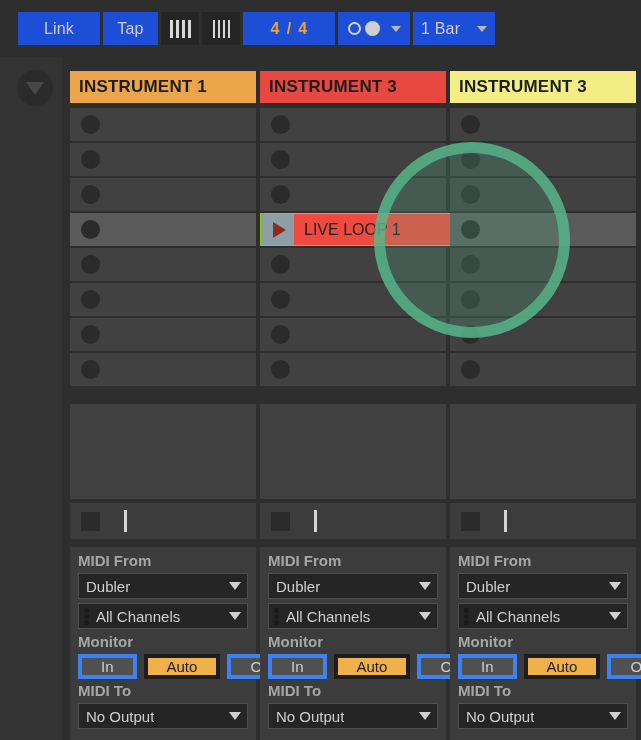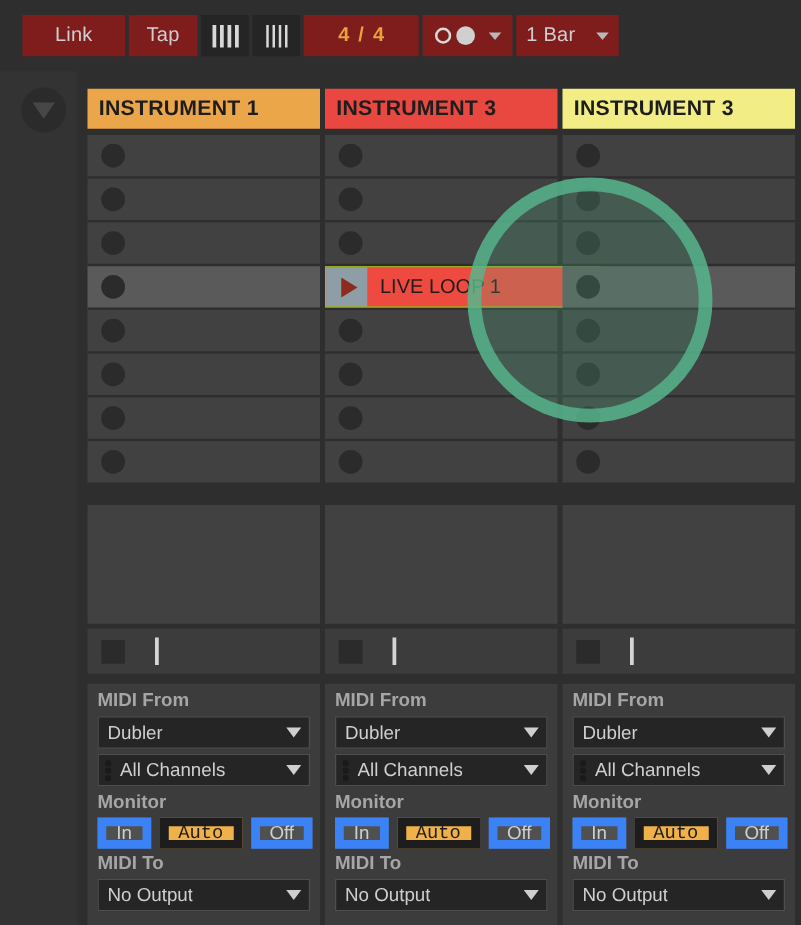--- a/index.html
+++ b/index.html
@@ -20,21 +20,21 @@
   #toolbar {
     position: absolute;
     left: 0; top: 0;
     width: 641px;
     height: 57px;
     background: #2e2e2e;
     display: flex;
     align-items: center;
   }
   .tb-btn {
-    background: #7f1d1d;
+    background: #1d4ed8;
     color: #cfcfcf;
     height: 33px;
     display: flex;
     align-items: center;
     justify-content: center;
     font-size: 16px;
     box-sizing: border-box;
     margin-right: 3px;
     letter-spacing: .2px;
   }
@@ -299,36 +299,35 @@
   .chan-left { display: flex; align-items: center; overflow: hidden; }
 
   .monitor-row {
     display: flex;
     align-items: center;
     margin-bottom: 3px;
   }
   .mon-btn {
     height: 25px;
     background: #505050;
-    border: 7px solid #3b82f6;
+    border: 4px solid #3b82f6;
     box-sizing: border-box;
     color: #cfcfcf;
     font-size: 15px;
     display: flex;
     align-items: center;
     justify-content: center;
     margin-right: 7px;
-    padding: 0 8px;
+    padding: 0 19px;
   }
   .mon-btn.active {
     background: #f0b04a;
     color: #1d1d1d;
     border-color: #1d1d1d;
     font-weight: 500;
-    font-family: Liberation Mono, monospace;
   }
 
   
   #focus-ring {
     position: absolute;
     left: 374px; top: 142px;
     width: 196px; height: 196px;
     border-radius: 50%;
     border: 11px solid rgba(86, 184, 140, 0.80);
     background: rgba(86, 184, 140, 0.22);

